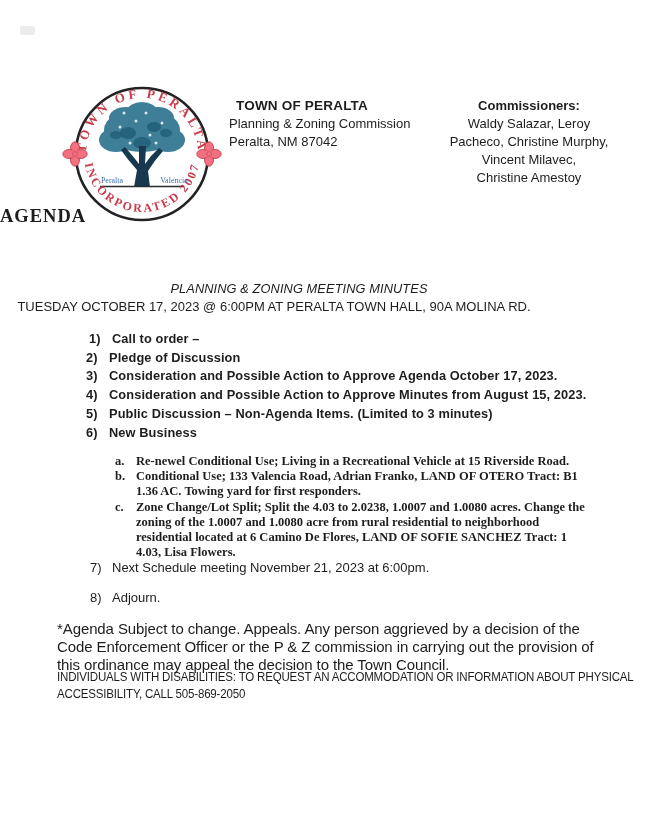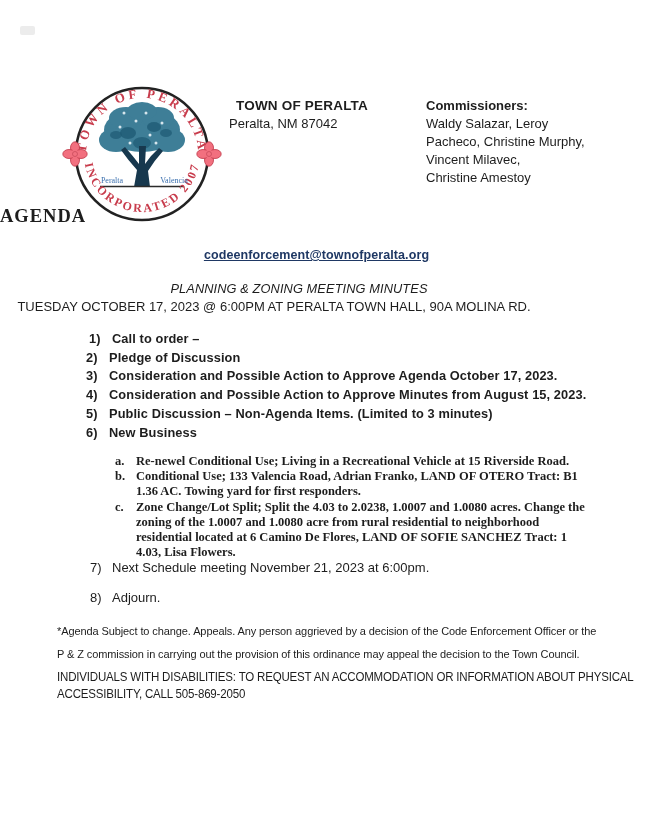--- a/index.html
+++ b/index.html
@@ -11,21 +11,21 @@
   .abs { position:absolute; }
 
   .scan-mark { left:20px; top:26px; width:15px; height:9px; background:#ececec; border-radius:2px; }
 
   
   .seal { left:58px; top:83px; }
 
   
   .org-block { left:229px; top:97px; width:202px; font-size:13px; line-height:18px; }
   .org-title { font-weight:bold; font-size:13.5px; padding-left:7px; letter-spacing:0.2px; }
-  .comm-block { left:426px; top:97px; width:206px; font-size:13px; line-height:18px; }
+  .comm-block { left:426px; top:97px; width:206px; text-align:center; font-size:13px; line-height:18px; }
   .comm-title { font-weight:bold; }
 
   .agenda-title {
     left:0; top:206px; width:633px; text-align:left;
     font-family:"Liberation Serif", serif; font-weight:bold; font-size:18.5px; letter-spacing:1px;
   }
   .email-row { left:0; top:245px; width:633px; text-align:center; }
   .email-link { color:#1f3864; font-weight:bold; font-size:12.5px; text-decoration:underline; letter-spacing:0.1px; }
 
   .minutes-line1 { left:0; top:281px; width:598px; text-align:center; font-style:italic; font-size:12.8px; letter-spacing:0.1px; }
@@ -43,21 +43,21 @@
   .sub-items { left:115px; top:454px; width:470px; font-family:"Liberation Serif", serif; font-size:12.5px; line-height:15.2px; }
   .sub-item { display:flex; }
   .sub-item .marker { flex:none; width:21px; font-weight:bold; }
   .sub-item .sub-text { flex:1;font-weight:bold; }
 
   .later-item { left:90px; display:flex; font-size:13px; }
   .later-item .num { flex:none; width:22px; }
   .it7 { top:560px; }
   .it8 { top:590px; }
 
-  .footer-note { left:57px; top:620px; width:540px; font-size:11px; line-height:23px; letter-spacing:-0.1px; }
+  .footer-note { left:57px; top:620px; width:540px; font-size:15px; line-height:18px; letter-spacing:-0.1px; }
   .ada-line { left:57px; white-space:nowrap; font-size:12.4px; letter-spacing:-0.2px; transform:scaleX(0.93); transform-origin:left center; }
   .ada1 { top:670px; }
   .ada2 { top:687px; }
 
   .seal text { font-family:"Liberation Serif", serif; }
   .arc-text { font-weight:bold; fill:#c83c4c; }
   .seal-label { fill:#3a6fae; font-size:8px; }
 </style>
 </head>
 <body>
@@ -117,36 +117,34 @@
 
     <text class="seal-label" x="54" y="100" text-anchor="middle">Peralta</text>
     <text class="seal-label" x="116" y="100" text-anchor="middle">Valencia</text>
 
     <use href="#quat" transform="translate(17,71)"></use>
     <use href="#quat" transform="translate(151,71)"></use>
   </svg>
 
   <div class="abs org-block">
     <div class="org-title">TOWN OF PERALTA</div>
+    <div>Planning &amp; Zoning Commission</div>
     <div>Peralta, NM 87042</div>
   </div>
 
   <div class="abs comm-block">
     <div class="comm-title">Commissioners:</div>
     <div>Waldy Salazar, Leroy</div>
     <div>Pacheco, Christine Murphy,</div>
     <div>Vincent Milavec,</div>
     <div>Christine Amestoy</div>
   </div>
 
   <div class="abs agenda-title">AGENDA</div>
 
-  <div class="abs email-row">
-    <a class="email-link" href="#">codeenforcement@townofperalta.org</a>
-  </div>
 
   <div class="abs minutes-line1">PLANNING &amp; ZONING MEETING MINUTES</div>
   <div class="abs minutes-line2">TUESDAY OCTOBER 17, 2023 @ 6:00PM AT PERALTA TOWN HALL, 90A MOLINA RD.</div>
 
   <div class="abs agenda-item it1">
     <span class="num">1)</span>
     <span>Call to order –</span>
   </div>
   <div class="abs agenda-item it2">
     <span class="num">2)</span>

